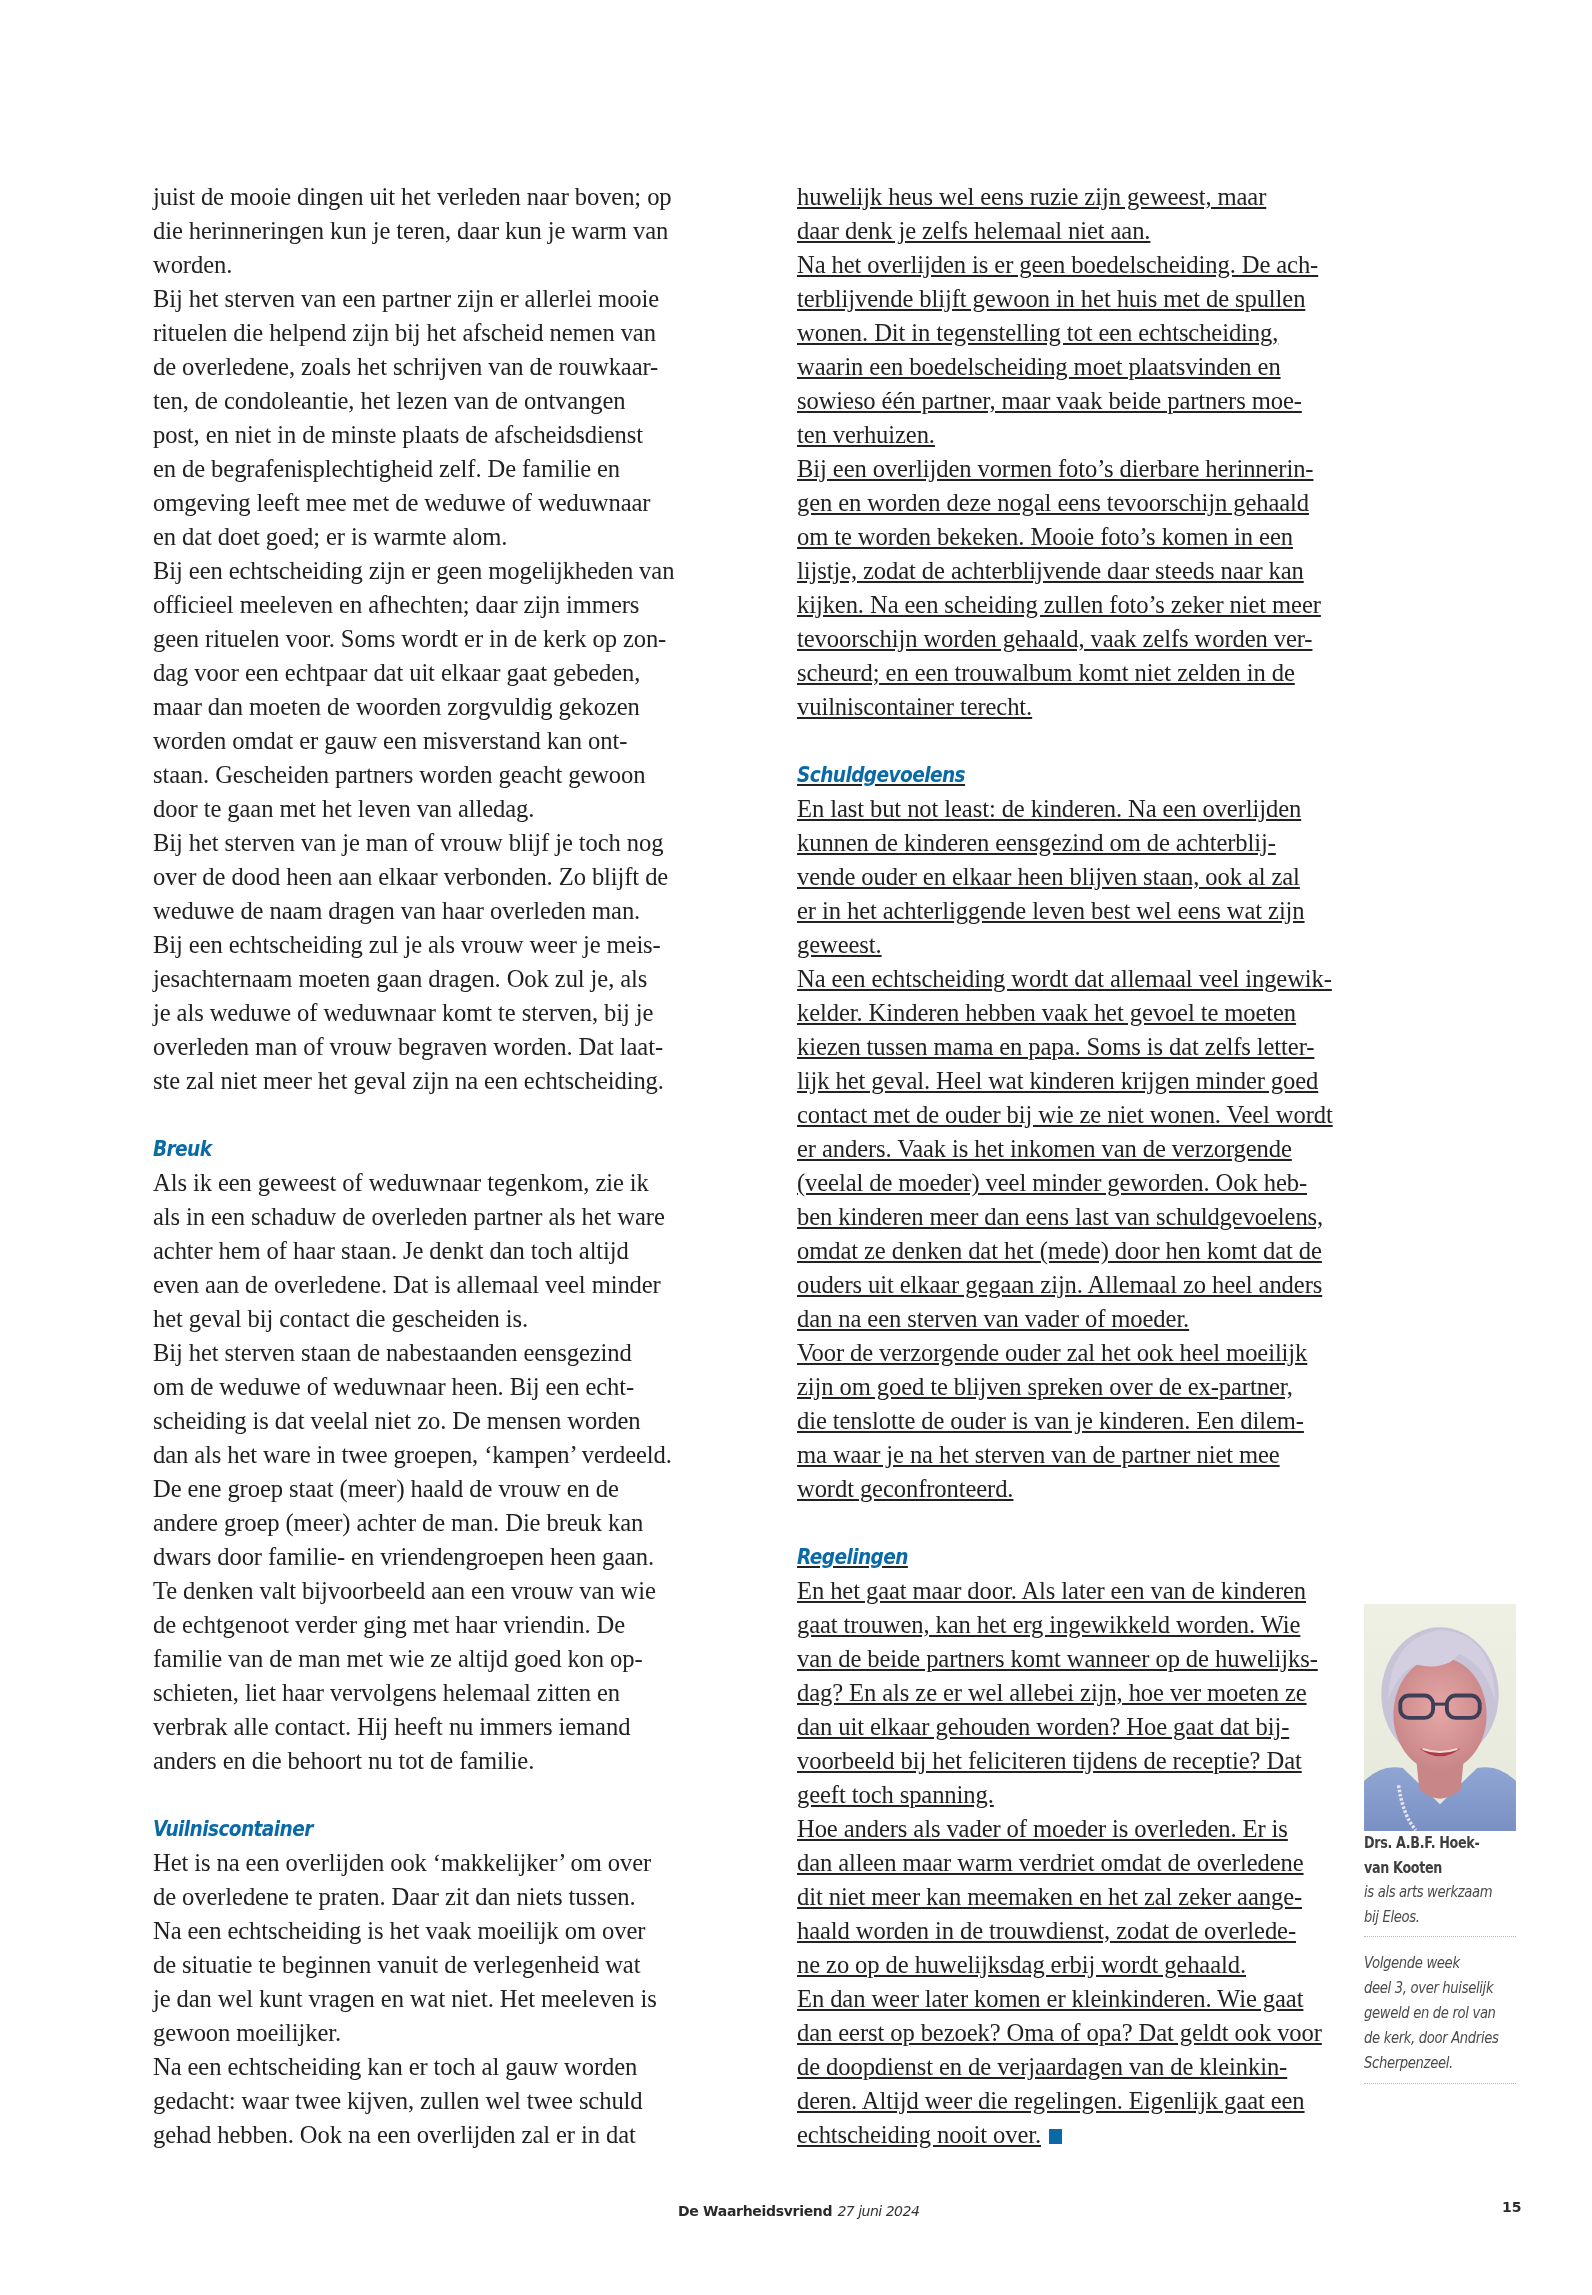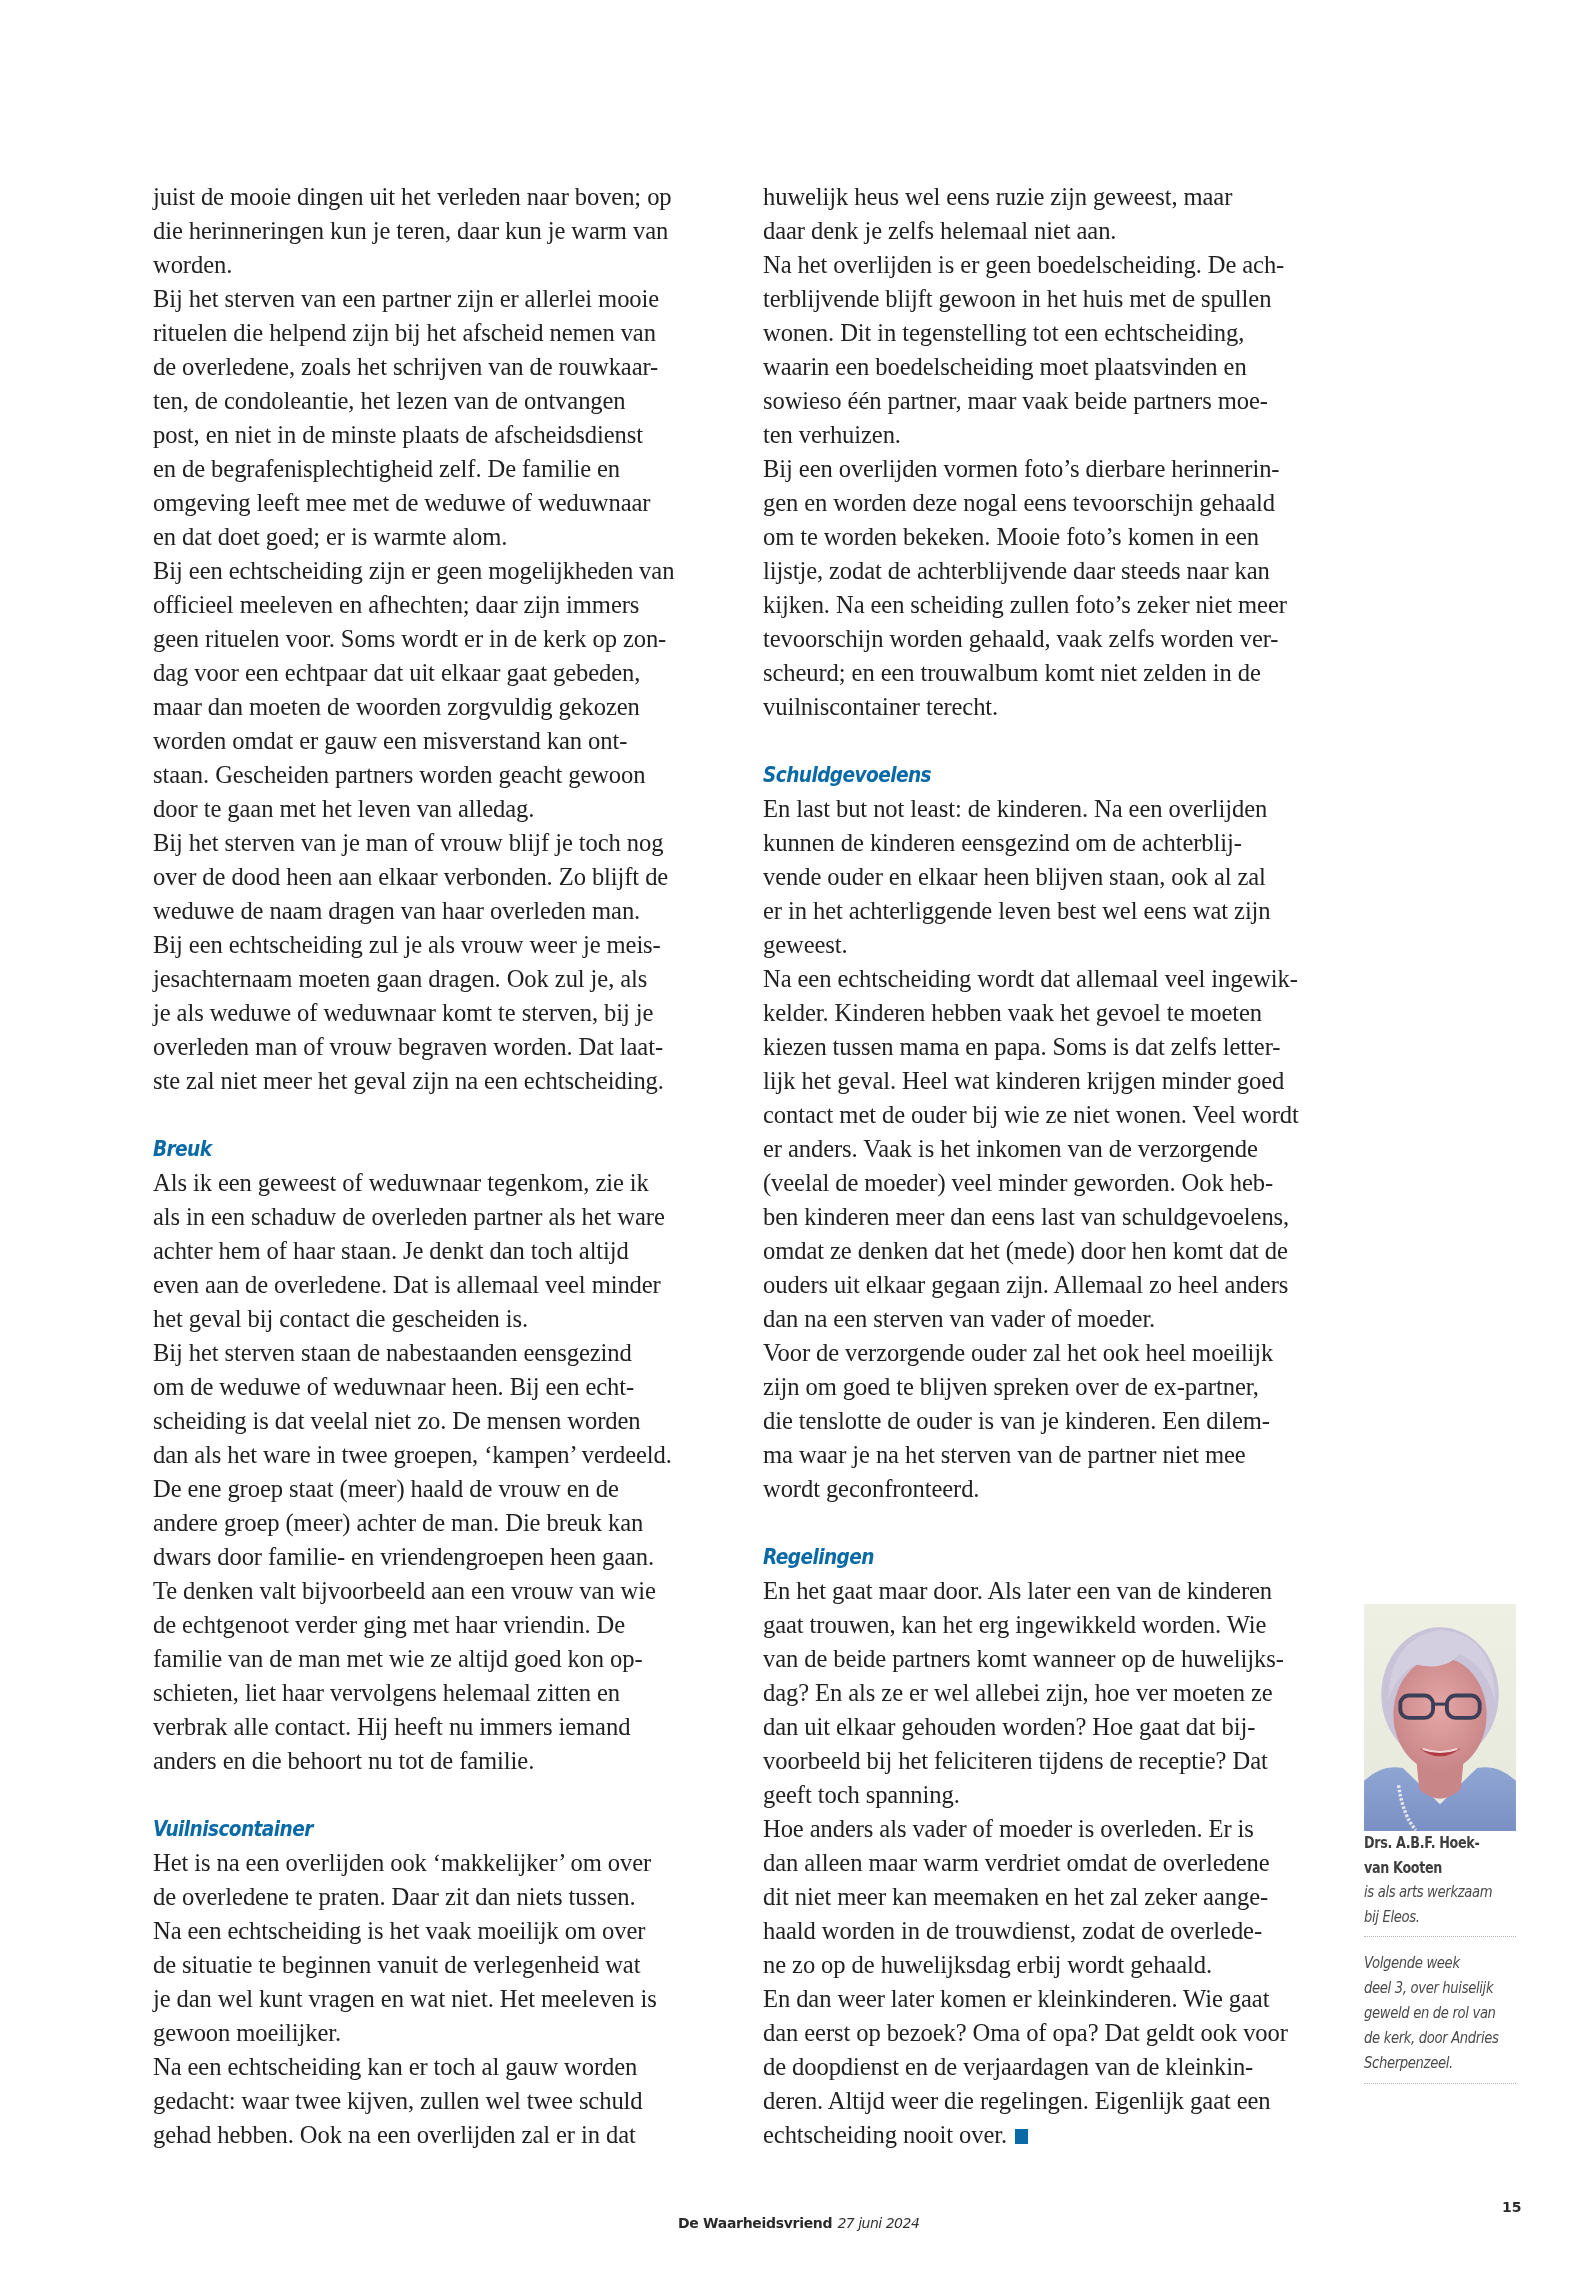--- a/index.html
+++ b/index.html
@@ -17,21 +17,21 @@
     .column {
       position: absolute;
       top: 180px;
       font-family: "Liberation Serif", "DejaVu Serif", serif;
       font-size: 24.6px;
       line-height: 34px;
       color: #222222;
       letter-spacing: -0.1px;
     }
     #col-left { left: 153px; width: 578px; }
-    #col-right { left: 763px; width: 578px; }
+    #col-right { left: 797px; width: 578px; text-decoration: underline; }
     .line {
       display: block;
       white-space: nowrap;
       height: 34px;
     }
     .gap {
       display: block;
       height: 34px;
     }
     .heading {
@@ -107,21 +107,21 @@
       top: 2199px;
       left: 0;
       width: 1592px;
       font-family: "DejaVu Sans", "Liberation Sans", sans-serif;
       font-size: 14px;
       color: #2a2a2a;
     }
     #footer-center {
       position: absolute;
       left: 678px;
-      top: 16px;
+      top: 4px;
       white-space: nowrap;
     }
     #footer-title {
       font-weight: bold;
       letter-spacing: -0.3px;
     }
     #footer-date {
       font-style: italic;
       font-weight: normal;
       margin-left: 5.2px;

